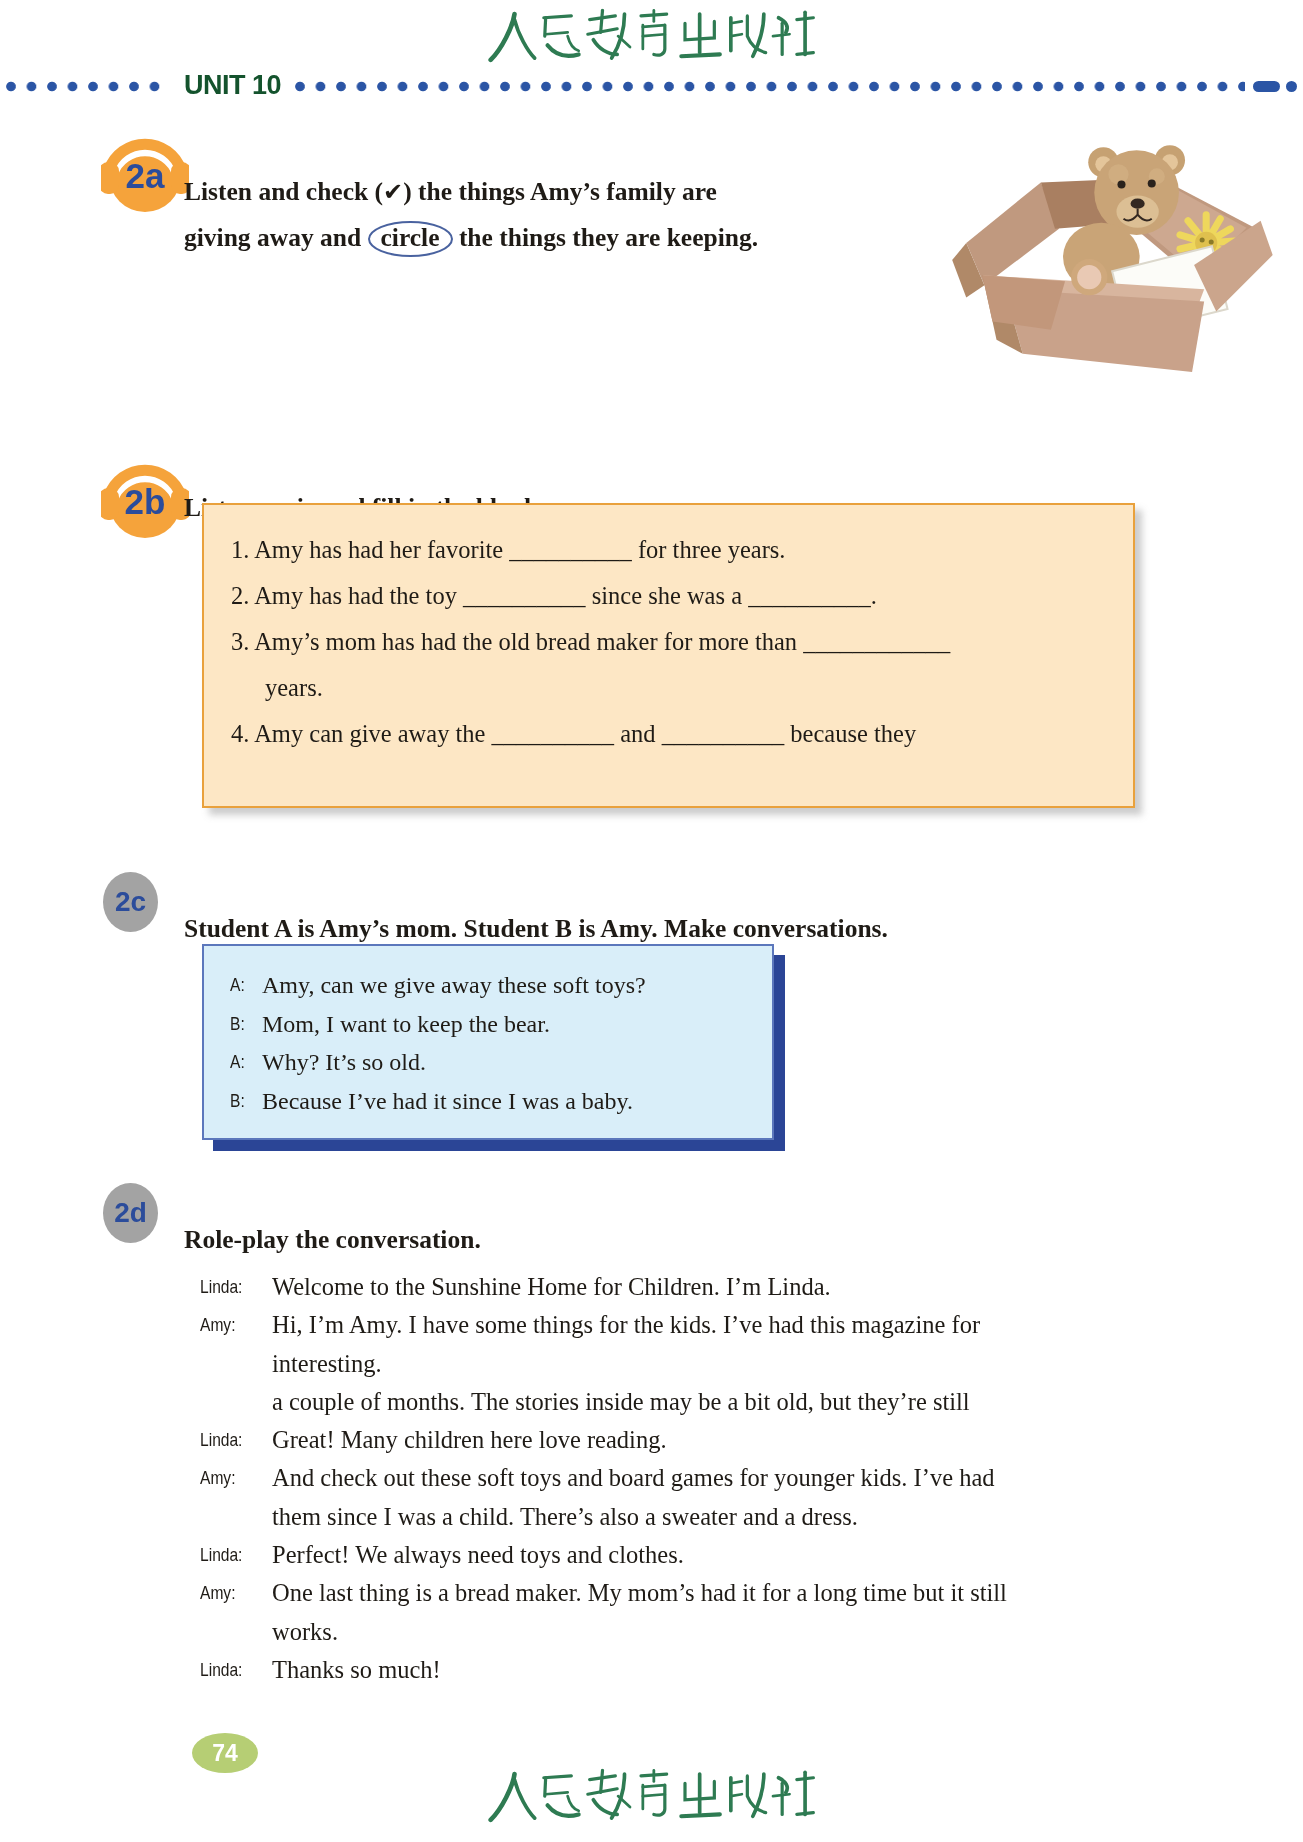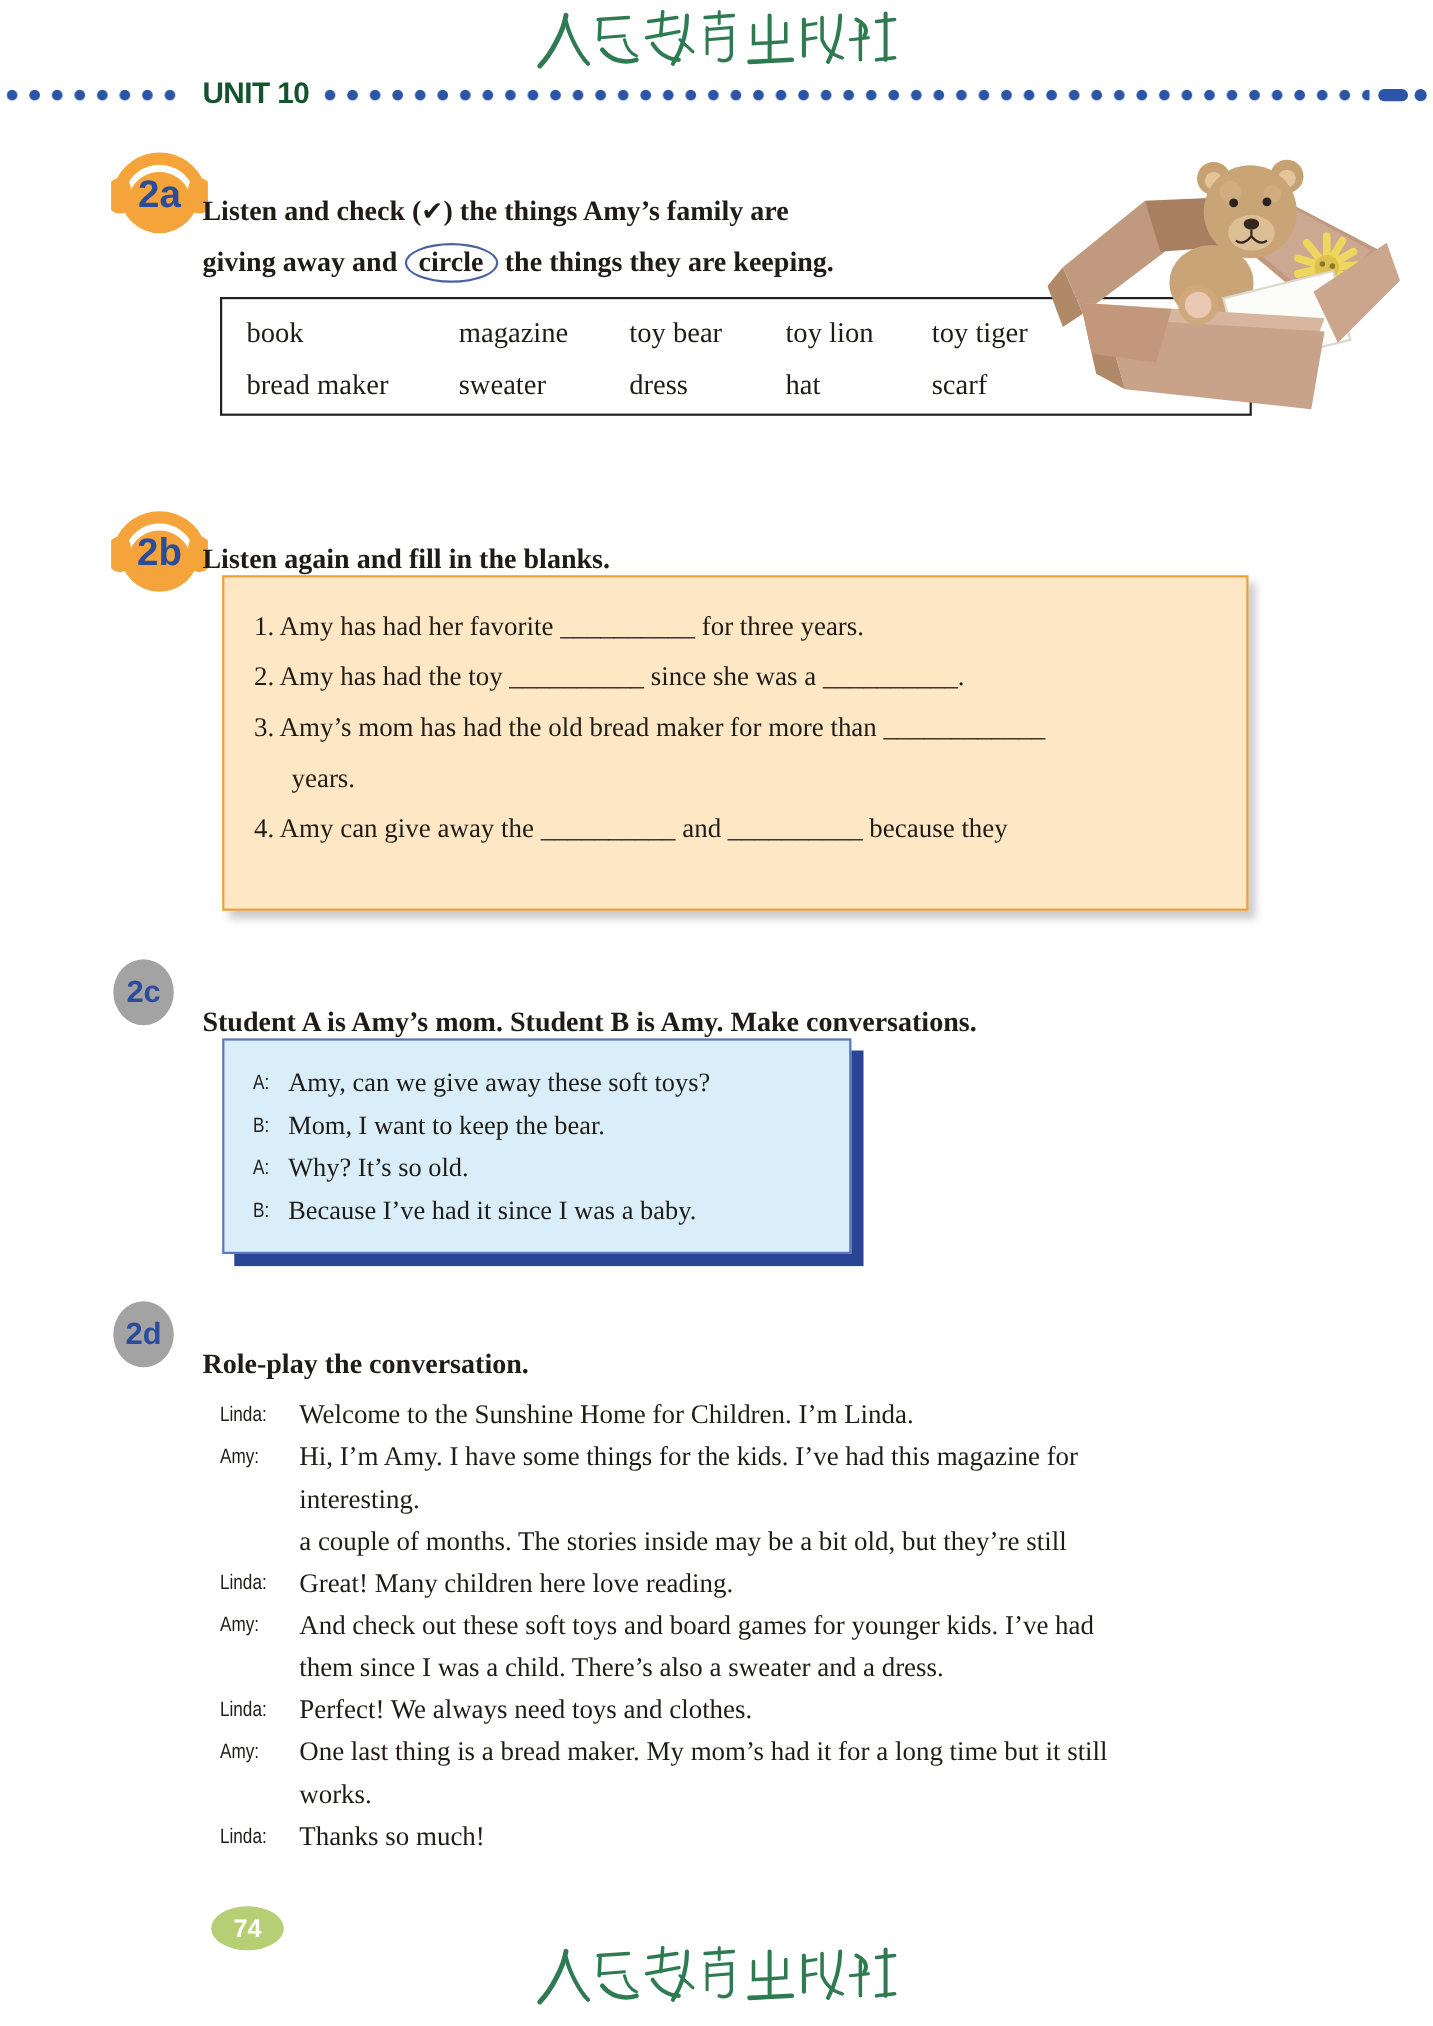--- a/index.html
+++ b/index.html
@@ -36,21 +36,21 @@
   
   .wordbox{position:absolute;left:200px;top:270px;width:938px;height:108px;border:2px solid #231f20;box-sizing:border-box;}
   .wordrow{display:grid;grid-template-columns:193px 155px 142px 133px auto;padding-left:22px;
            font-size:26px;line-height:47px;white-space:nowrap;}
   .wordrow.first{padding-top:7px;}
   .teddy{position:absolute;left:952px;top:124px;width:338px;height:252px;}
 
   
   .obox{position:absolute;left:202px;top:503px;width:933px;height:305px;box-sizing:border-box;
         background:#fde7c5;border:2px solid #e9a13c;box-shadow:7px 7px 7px rgba(110,110,110,.35);
-        padding:22px 0 0 27px;font-size:24.5px;margin-top:20px;}
+        padding:22px 0 0 27px;font-size:24.5px;}
   .obox .ln{line-height:46px;white-space:nowrap;}
   .obox .cont{padding-left:34px;}
 
   
   .bbox{position:absolute;left:202px;top:944px;width:572px;height:196px;box-sizing:border-box;
         background:#d9eef9;border:2px solid #5c77bc;box-shadow:11px 11px 0 #2b4596;
         padding:20px 0 0 26px;}
   .bbox .row{display:flex;line-height:38.5px;white-space:nowrap;font-size:24px;}
   .sp-label{font-family:"Liberation Sans",sans-serif;font-size:19px;width:32px;flex:0 0 auto;
             transform:scaleX(.82);transform-origin:left center;}
@@ -130,36 +130,20 @@
     <rect x="-2" y="40" width="20" height="32" rx="9" fill="#f5a33b"></rect>
     <rect x="70" y="40" width="20" height="32" rx="9" fill="#f5a33b"></rect>
     <text x="44" y="66" text-anchor="middle" font-family="Liberation Sans, sans-serif" font-size="35" font-weight="bold" fill="#2b4c9b">2a</text>
   </svg>
 
   <div class="instr" style="top:131px;">
     <span>Listen and check (</span><span class="check">✔</span><span>) the things Amy’s family are</span><br>
     <span>giving away and </span><span class="circled">circle</span><span> the things they are keeping.</span>
   </div>
 
-  <div class="wordbox">
-    <div class="wordrow first">
-      <span>book</span>
-      <span>magazine</span>
-      <span>toy bear</span>
-      <span>toy lion</span>
-      <span>toy tiger</span>
-    </div>
-    <div class="wordrow">
-      <span>bread maker</span>
-      <span>sweater</span>
-      <span>dress</span>
-      <span>hat</span>
-      <span>scarf</span>
-    </div>
-  </div>
 
   <svg class="teddy" viewBox="0 0 335 250" role="img" aria-label="teddy bear in a cardboard box with a yellow flower and an envelope">
     <polygon points="0,135 14,118 32,160 14,172" fill="#b08968"></polygon>
     <polygon points="14,118 88,58 106,104 32,160" fill="#c0997f"></polygon>
     <polygon points="88,58 205,53 216,95 102,104" fill="#a97f61"></polygon>
     <polygon points="205,53 300,103 246,158 176,99" fill="#c0997f"></polygon>
     <polygon points="210,58 292,103 244,150 182,98" fill="#cda890"></polygon>
     <circle cx="150" cy="38" r="15" fill="#c6a172"></circle>
       <circle cx="150" cy="40" r="8" fill="#e4c59a"></circle>
     <circle cx="216" cy="36" r="15" fill="#c6a172"></circle>

